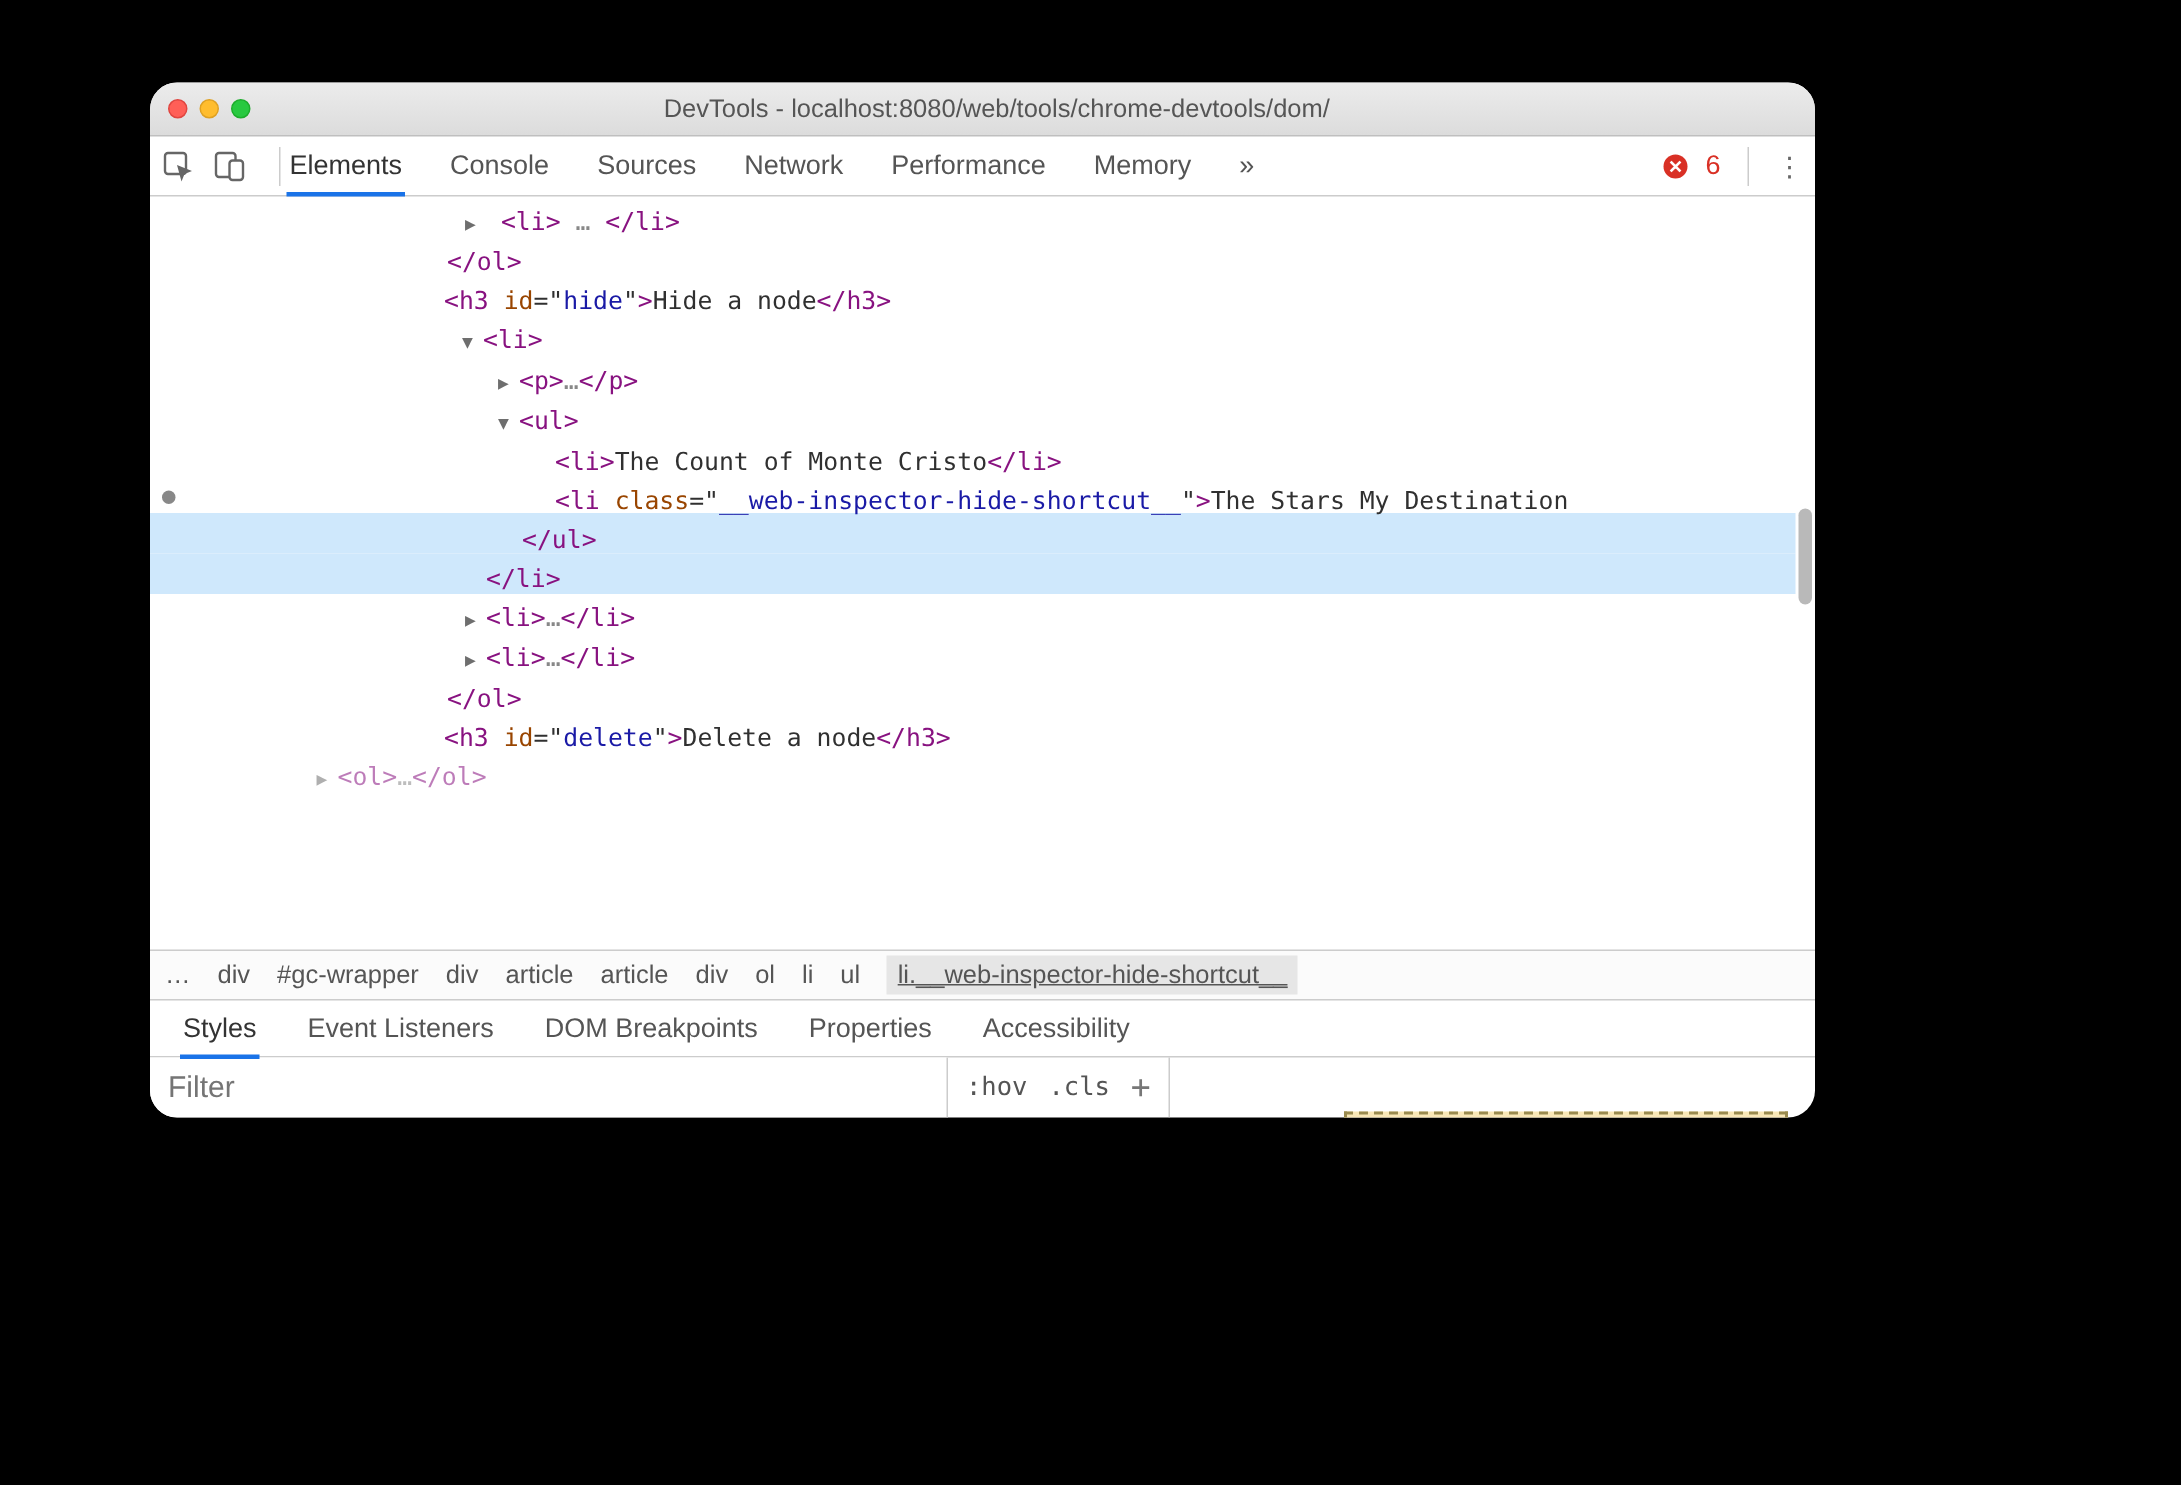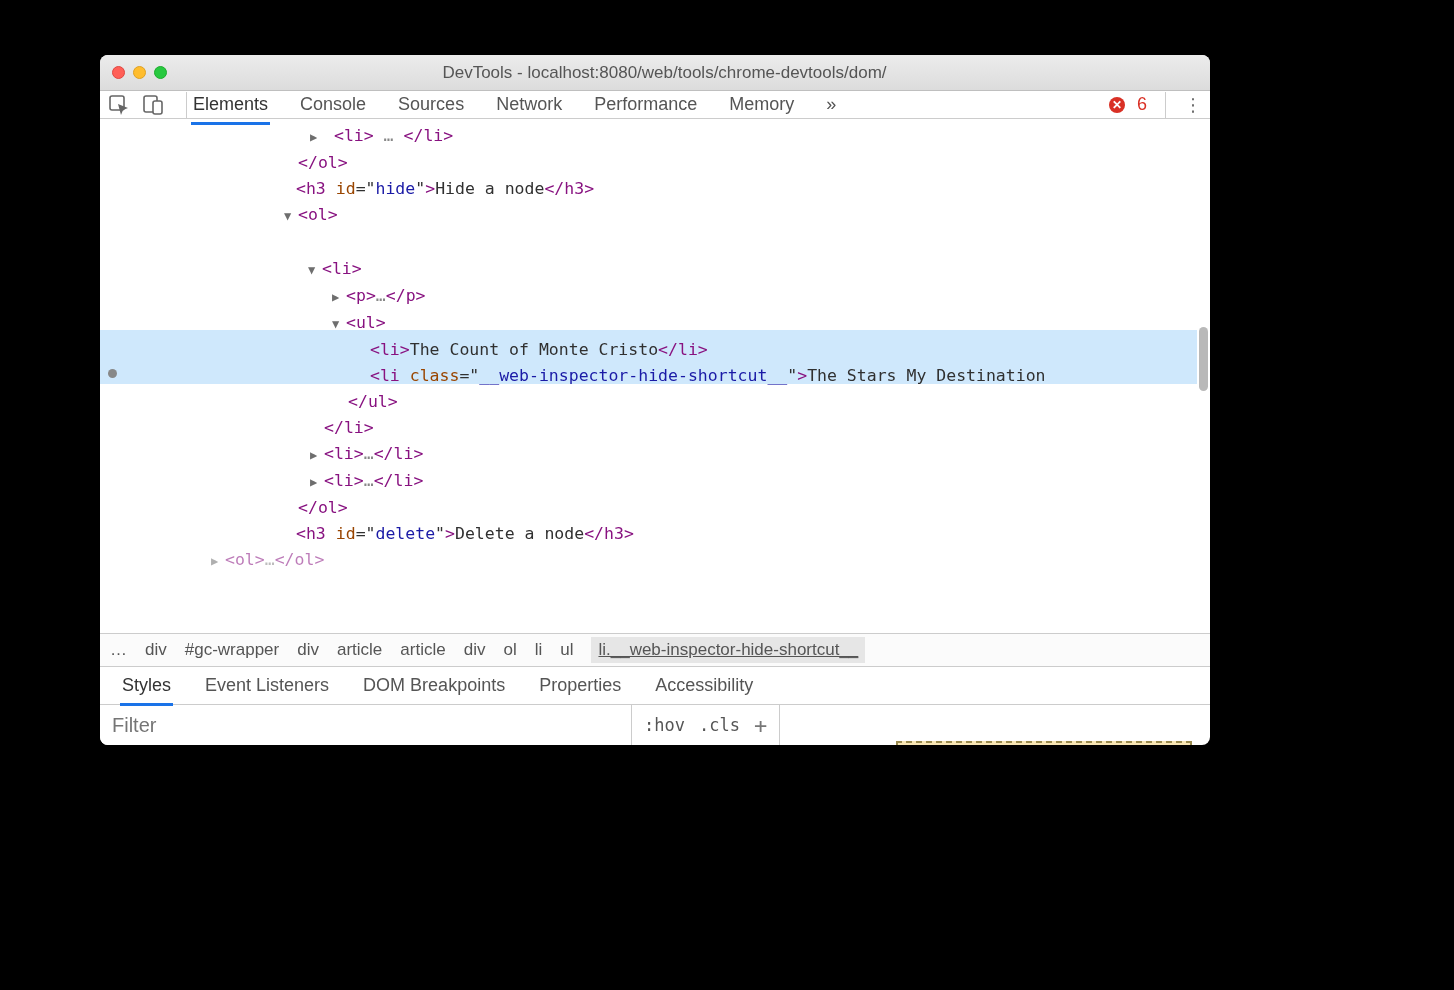--- a/index.html
+++ b/index.html
@@ -11,21 +11,21 @@
     height: 990px;
     overflow: hidden;
   }
   .window {
     position: absolute;
     left: 100px;
     top: 55px;
     width: 1110px;
     height: 690px;
     background: #fff;
-    border-radius: 8px;
+    border-radius: 18px;
     box-shadow: 0 25px 60px rgba(0,0,0,0.55);
     overflow: hidden;
     display: flex;
     flex-direction: column;
   }
   .titlebar {
     height: 36px;
     background: linear-gradient(#ececec, #dcdcdc);
     border-bottom: 1px solid #bfbfbf;
     display: flex;
@@ -34,21 +34,21 @@
     flex-shrink: 0;
   }
   .traffic { display: flex; gap: 8px; margin-right: 14px; }
   .dot { width: 13px; height: 13px; border-radius: 50%; }
   .dot.red { background: #ff5f57; border: 0.5px solid #e04640; }
   .dot.yellow { background: #ffbd2e; border: 0.5px solid #dfa123; }
   .dot.green { background: #28c940; border: 0.5px solid #1dad2c; }
   .titletext { flex:1; text-align:center; color:#555; font-size:17px; margin-right:50px; white-space:nowrap; overflow:hidden; text-overflow:ellipsis; }
 
   .toolbar {
-    height: 28px;
+    height: 40px;
     border-bottom: 1px solid #ccc;
     display:flex;
     align-items:center;
     padding: 0 8px;
     flex-shrink:0;
     font-size:18px;
     color:#555;
   }
   .tb-left { display:flex; align-items:center; gap:12px; padding-right:16px; }
   .tb-sep { width:1px; height:26px; background:#ccc; margin:0 6px; }
@@ -188,25 +188,22 @@
       </div>
 
       <div class="row" style="padding-left:198px;">
         <span class="bk">&lt;/</span><span class="bk">ol</span><span class="bk">&gt;</span>
       </div>
 
       <div class="row" style="padding-left:196px;">
         <span class="bk">&lt;</span><span class="bk">h3</span> <span class="attr-n">id</span><span class="txt">=</span><span class="txt">"</span><span class="attr-v">hide</span><span class="txt">"</span><span class="bk">&gt;</span><span class="txt">Hide a node</span><span class="bk">&lt;/</span><span class="bk">h3</span><span class="bk">&gt;</span>
       </div>
 
-      <div class="row" style="padding-left:184px;">
-        <span class="arrow">▼</span><span class="bk">&lt;</span><span class="bk">ol</span><span class="bk">&gt;</span>
-      </div>
-
-      <div class="row" style="padding-left:208px;margin-top:27px;">
+
+      <div class="row" style="padding-left:208px;">
         <span class="arrow">▼</span><span class="bk">&lt;</span><span class="bk">li</span><span class="bk">&gt;</span>
       </div>
 
       <div class="row" style="padding-left:232px;">
         <span class="arrow">▶</span><span class="bk">&lt;</span><span class="bk">p</span><span class="bk">&gt;</span><span class="elip">…</span><span class="bk">&lt;/</span><span class="bk">p</span><span class="bk">&gt;</span>
       </div>
 
       <div class="row" style="padding-left:232px;">
         <span class="arrow">▼</span><span class="bk">&lt;</span><span class="bk">ul</span><span class="bk">&gt;</span>
       </div>

